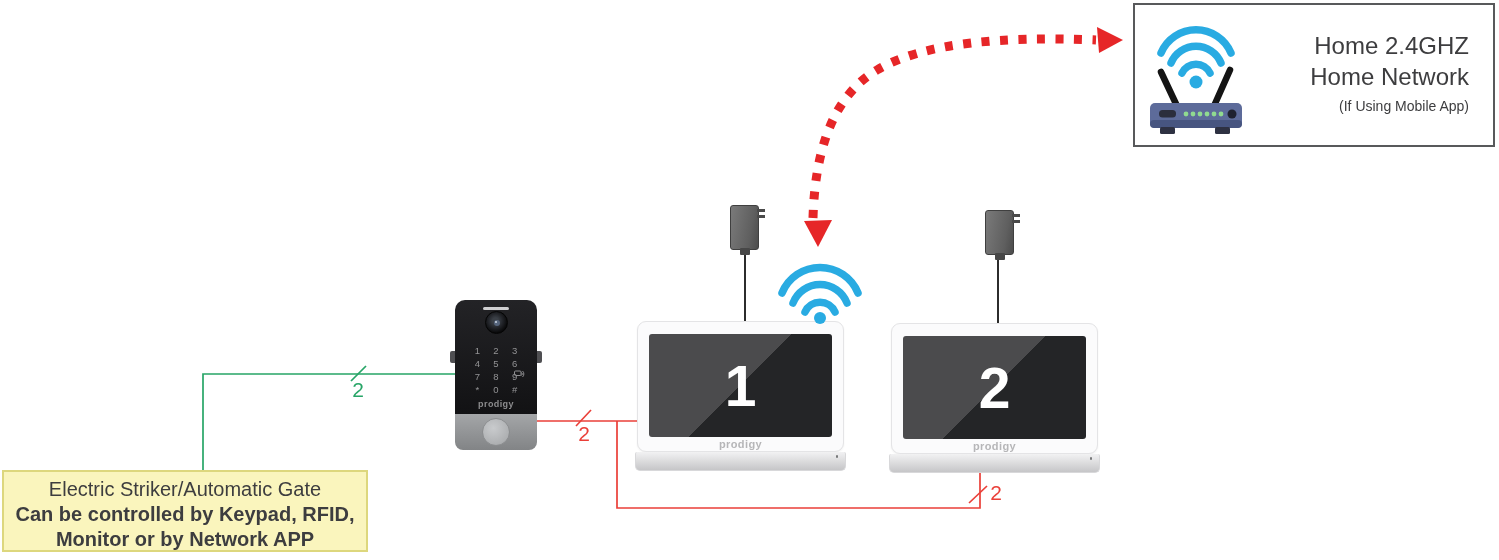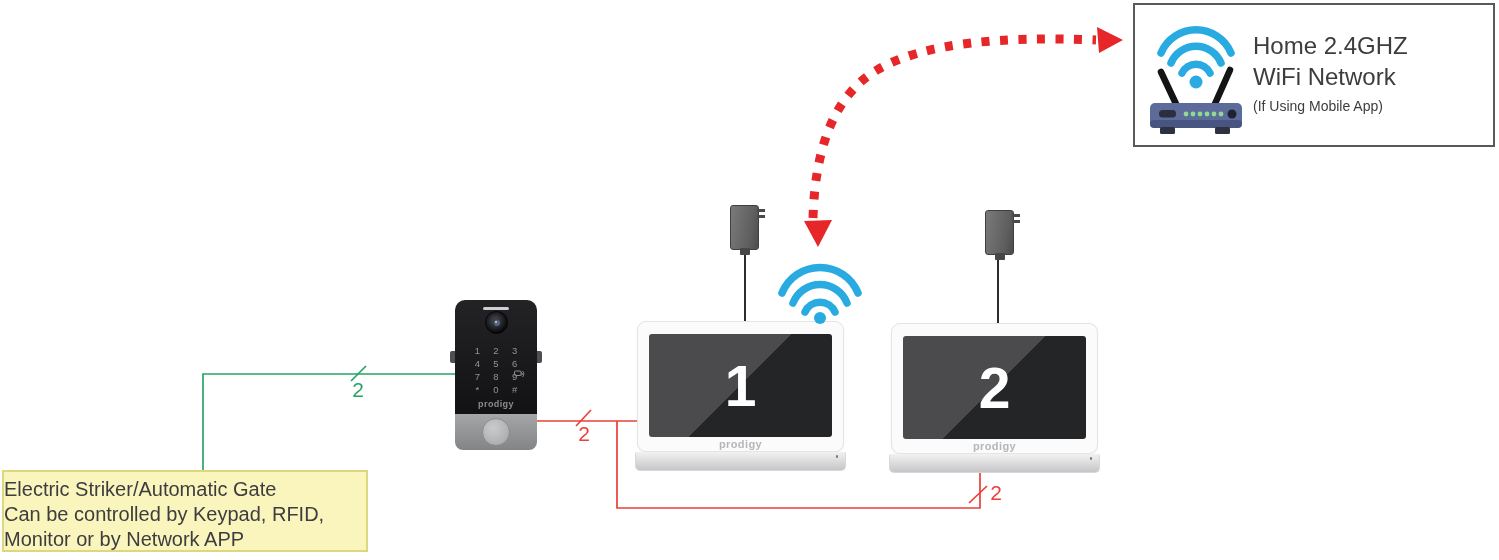--- a/index.html
+++ b/index.html
@@ -16,21 +16,21 @@
   .arrow-head{fill:var(--arrow_red,#e62628);}
 
   .wire-label{position:absolute;width:26px;text-align:center;font-size:21px;line-height:22px;}
   .wire-label.green{color:var(--green,#27a567);}
   .wire-label.red{color:var(--red,#ea3f38);}
 
   
   .router-box{position:absolute;left:1133px;top:3px;width:362px;height:144px;background:#fff;
               border:2px solid #58595b;box-sizing:border-box;display:flex;align-items:center;}
   .router-icon-wrap{width:118px;display:flex;justify-content:center;}
-  .router-text{flex:1;text-align:left;color:var(--text_dark,#3d3d3f);padding-right:24px;}
+  .router-text{flex:1;text-align:right;color:var(--text_dark,#3d3d3f);padding-right:24px;}
   .router-text .t1{font-size:24px;line-height:31px;}
   .router-text .t2{font-size:24px;line-height:31px;}
   .router-text .t3{font-size:14px;line-height:29px;}
 
   
   .adapter{position:absolute;width:29px;height:45px;background:linear-gradient(100deg,#7a7a7a,#5f5f5f 70%,#4c4c4c);
            border:1px solid #3f3f3f;border-radius:3px;box-sizing:border-box;}
   .adapter .prong{position:absolute;right:-7px;width:8px;height:3px;background:#4a4a4a;}
   .adapter .prong.p1{top:3px;} .adapter .prong.p2{top:9px;}
   .adapter .nub{position:absolute;left:9px;bottom:-6px;width:10px;height:7px;background:#474747;border-radius:1px;}
@@ -73,24 +73,24 @@
   .door-brand{position:absolute;left:0;width:82px;top:99px;text-align:center;color:#8c8c8e;
               font-size:9px;letter-spacing:.4px;font-weight:700;}
   .door-base{position:absolute;left:0;top:114px;width:82px;height:36px;
              background:linear-gradient(#a4a6a8,#828486);border-radius:0 0 8px 8px;}
   .door-button{position:absolute;left:27px;top:4px;width:28px;height:28px;border-radius:50%;
              background:radial-gradient(circle at 40% 35%,#c9cbcd,#aeb0b2 70%,#9b9d9f);
              border:1px solid #8b8d8f;box-sizing:border-box;}
 
   
   .note-box{position:absolute;left:2px;top:470px;width:366px;height:82px;background:var(--note_bg,#faf5bd);
-            border:2px solid var(--note_border,#ddd77d);box-sizing:border-box;
+            border:2px solid var(--note_border,#ddd77d);box-sizing:border-box;text-align:center;
             color:var(--text_dark,#3d3d3f);padding-top:5px;}
   .note-box .n1{font-size:20px;line-height:25px;}
-  .note-box .n2,.note-box .n3{font-size:20px;line-height:25px;font-weight:400;}
+  .note-box .n2,.note-box .n3{font-size:20px;line-height:25px;font-weight:700;}
 </style>
 </head>
 <body>
 
 <div class="canvas">
 
   <svg class="wires" width="1499" height="560" viewBox="0 0 1499 560">
 
     <polyline class="wire-green" points="203,470 203,374 455,374"></polyline>
     <line class="slash-green" x1="351" y1="381" x2="366" y2="366"></line>
@@ -134,21 +134,21 @@
           <circle cx="56" cy="104" r="2.4"></circle>
             <circle cx="63" cy="104" r="2.4"></circle>
           <circle cx="70" cy="104" r="2.4"></circle>
             <circle cx="77" cy="104" r="2.4"></circle>
         </g>
         <circle cx="88" cy="104" r="4.5" fill="#1f2230"></circle>
       </svg>
     </div>
     <div class="router-text">
       <div class="t1">Home 2.4GHZ</div>
-      <div class="t2">WiFi Network</div>
+      <div class="t2">Home Network</div>
       <div class="t3">(If Using Mobile App)</div>
     </div>
   </div>
 
   <div class="adapter" style="left:730px;top:205px;">
     <span class="prong p1"></span>
     <span class="prong p2"></span>
     <span class="nub"></span>
   </div>
   <div class="cable" style="left:744px;top:255px;height:67px;"></div>

